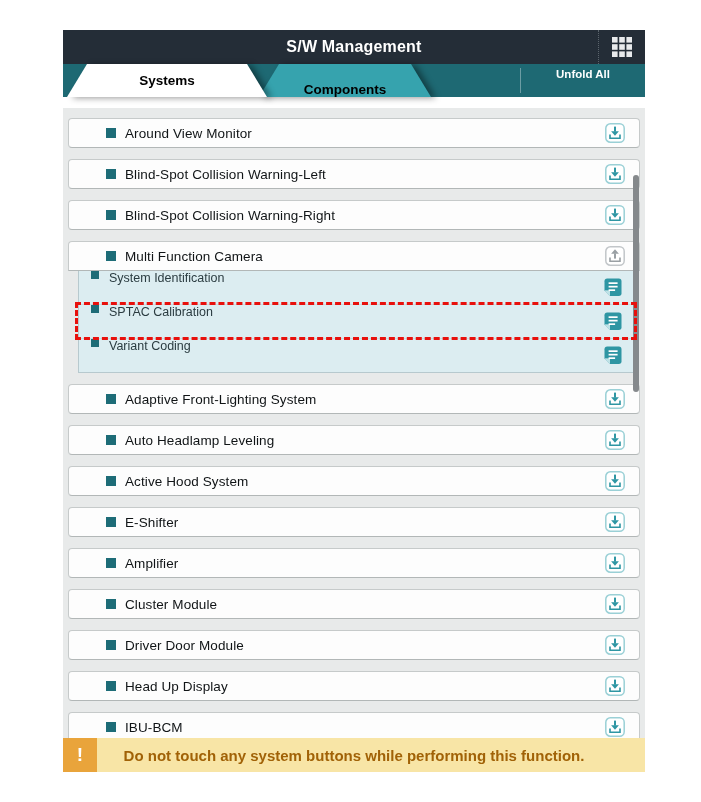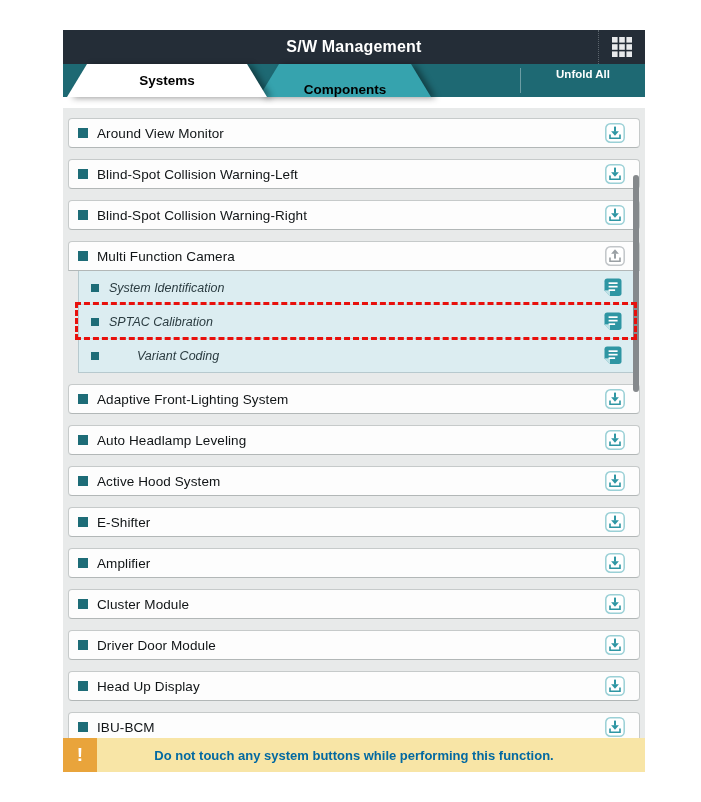--- a/index.html
+++ b/index.html
@@ -26,49 +26,49 @@
   .tab-components{background:#36a3ae;color:#000000;align-items:flex-end;}
   .unfold{position:absolute;right:0;top:4px;height:25px;min-width:100px;display:flex;align-items:flex-start;
           justify-content:center;color:#ffffff;font-size:11.5px;font-weight:bold;
           border-left:1px solid rgba(255,255,255,0.35);padding:0 12px;cursor:pointer;}
 
   
   .list{position:absolute;left:0;top:78px;width:582px;height:630px;background:#e8eaea;
         overflow:hidden;padding:10px 5px 0 5px;box-sizing:border-box;}
   .row{position:relative;height:30px;margin-bottom:11px;background:#fdfdfd;
        border:1px solid #c6caca;border-bottom-color:#b2b7b7;border-radius:4px;
-       display:flex;align-items:center;box-sizing:border-box;cursor:pointer;}
+       display:flex;align-items:center;box-sizing:border-box;cursor:pointer;padding-left:28px;}
   .row.expanded{margin-bottom:0;border-bottom-left-radius:0;border-bottom-right-radius:0;}
   .bullet{width:10px;height:10px;background:#1d6c77;margin:0 9px 0 9px;flex:0 0 auto;}
   .row-label{font-size:13.5px;color:#101416;letter-spacing:.1px;}
   .row-icon{position:absolute;right:14px;top:4px;width:20px;height:20px;}
   .row .ic-up{display:none}
   .row.expanded .ic-up{display:block}
 
   
   .sub-panel{margin:0 6px 11px 10px;border:1px solid #b7c9ce;border-top:none;background:#dcedf1;}
-  .sub-row{position:relative;height:33px;display:flex;align-items:center;
-           border-bottom:1px solid #c8dde2;cursor:pointer;font-style:italic;}
-  .sub-row:last-child{border-bottom:none;gap:28px;}
+  .sub-row{position:relative;height:33px;display:flex;
+           border-bottom:1px solid #c8dde2;cursor:pointer;}
+  .sub-row:last-child{border-bottom:none;}
   .sub-bullet{width:8px;height:8px;background:#1d6c77;margin:0 10px 0 12px;flex:0 0 auto;}
   .sub-label{font-size:12.5px;color:#2b3c41;}
   .sub-icon{position:absolute;right:10px;top:6px;width:20px;height:20px;}
   .sub-row.highlighted::after{content:"";position:absolute;left:-4px;right:-4px;top:-3px;bottom:-2px;
            border:3px dashed #e8100c;pointer-events:none;z-index:5;}
 
   
   .scroll-thumb{position:absolute;right:6px;top:145px;width:6px;height:217px;background:#85898c;
                 border-radius:3px;cursor:pointer;}
 
   
   .warning{position:absolute;left:0;top:708px;width:582px;height:34px;background:#f8e5a6;
            display:flex;align-items:center;}
   .warning-icon{width:34px;height:34px;background:#e9a43b;color:#ffffff;font-weight:bold;font-size:19px;
                 display:flex;align-items:center;justify-content:center;flex:0 0 auto;}
-  .warning-text{flex:1;text-align:center;font-size:13px;font-weight:bold;color:#0369a1;
+  .warning-text{flex:1;text-align:center;font-size:15px;font-weight:bold;color:#a16207;
                 padding-right:34px;}
 </style>
 </head>
 <body>
 
 <div class="page">
   <div class="app">
 
     <div class="header">
       <span class="header-title">S/W Management</span>

